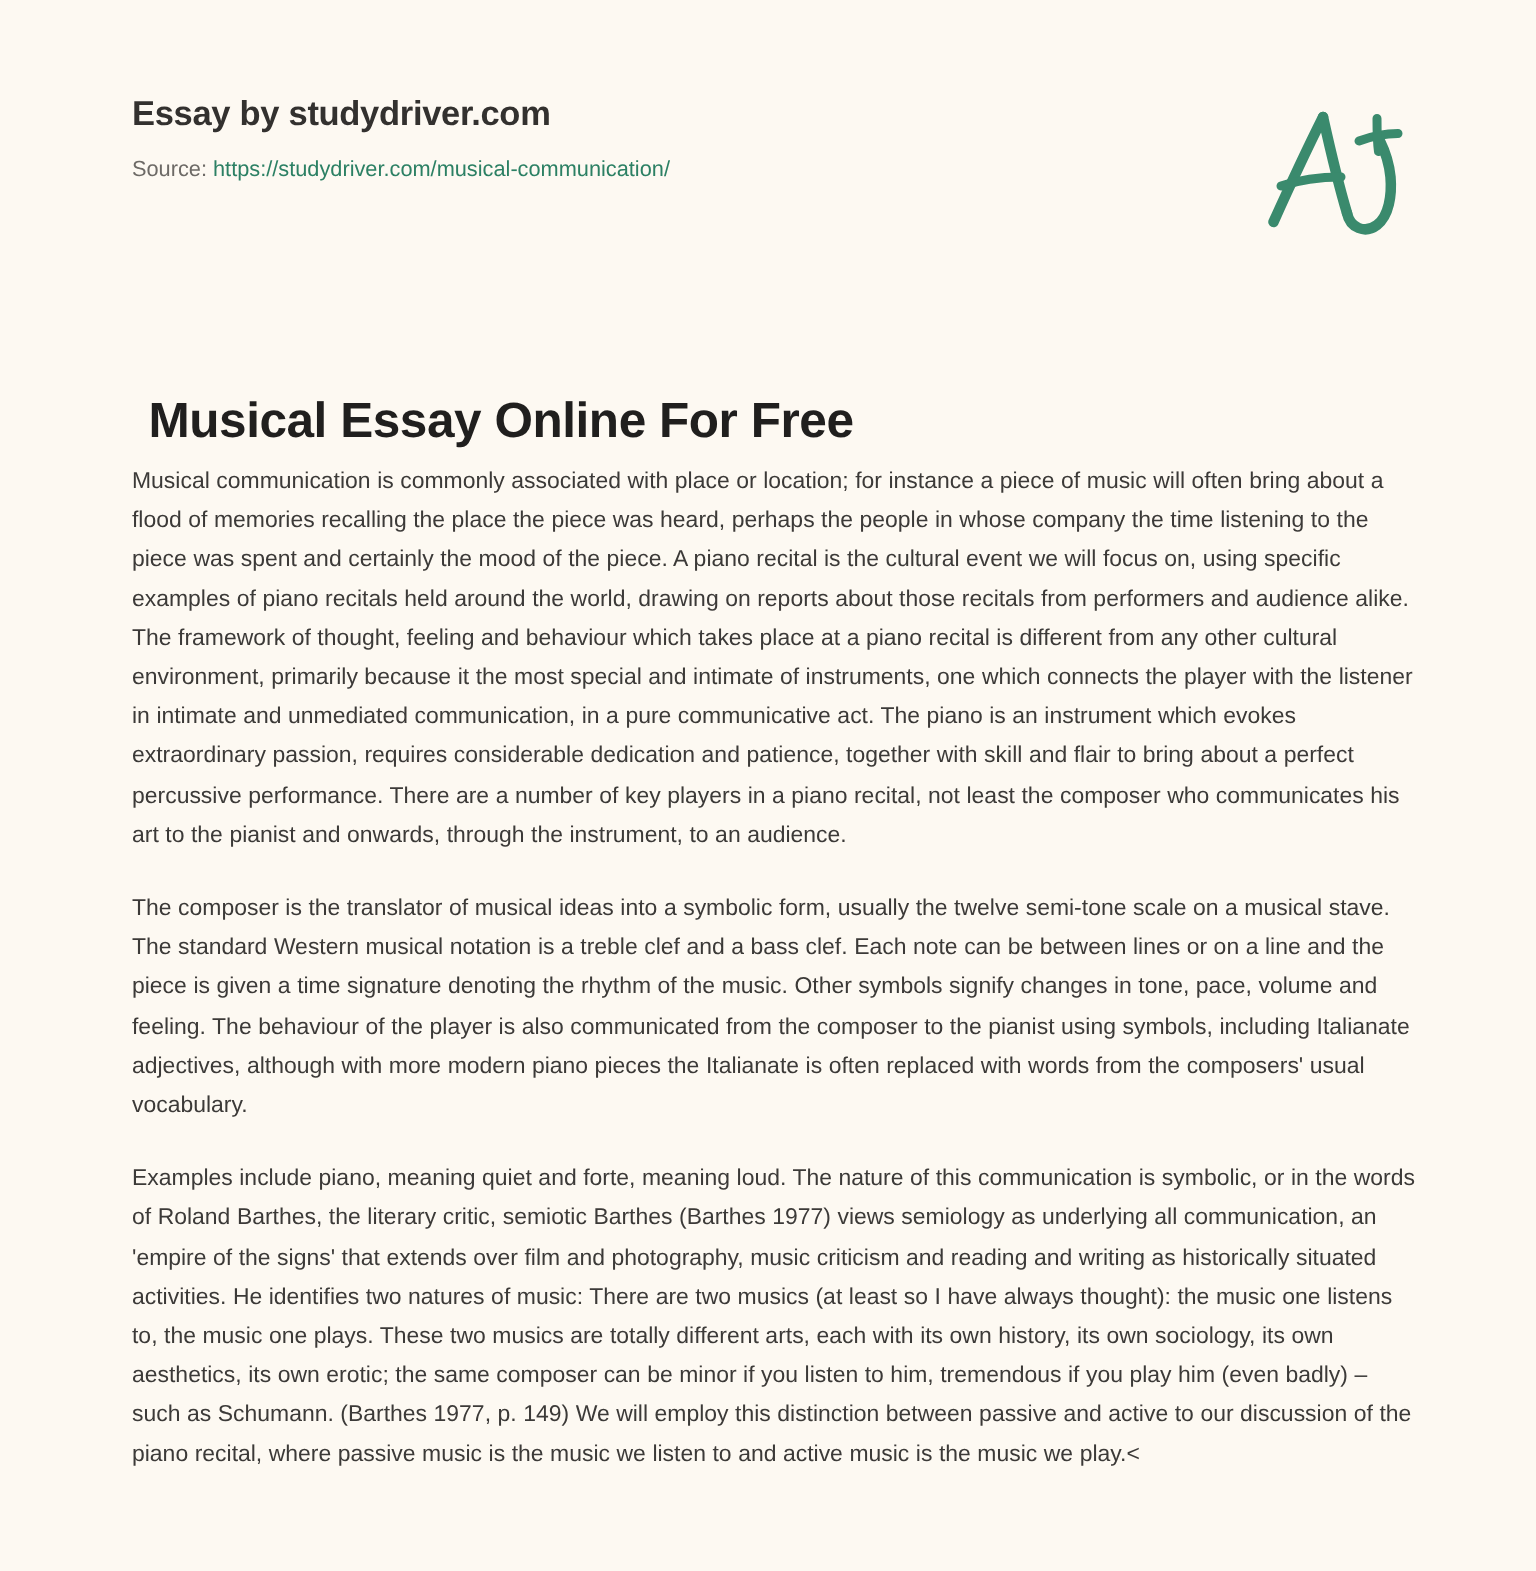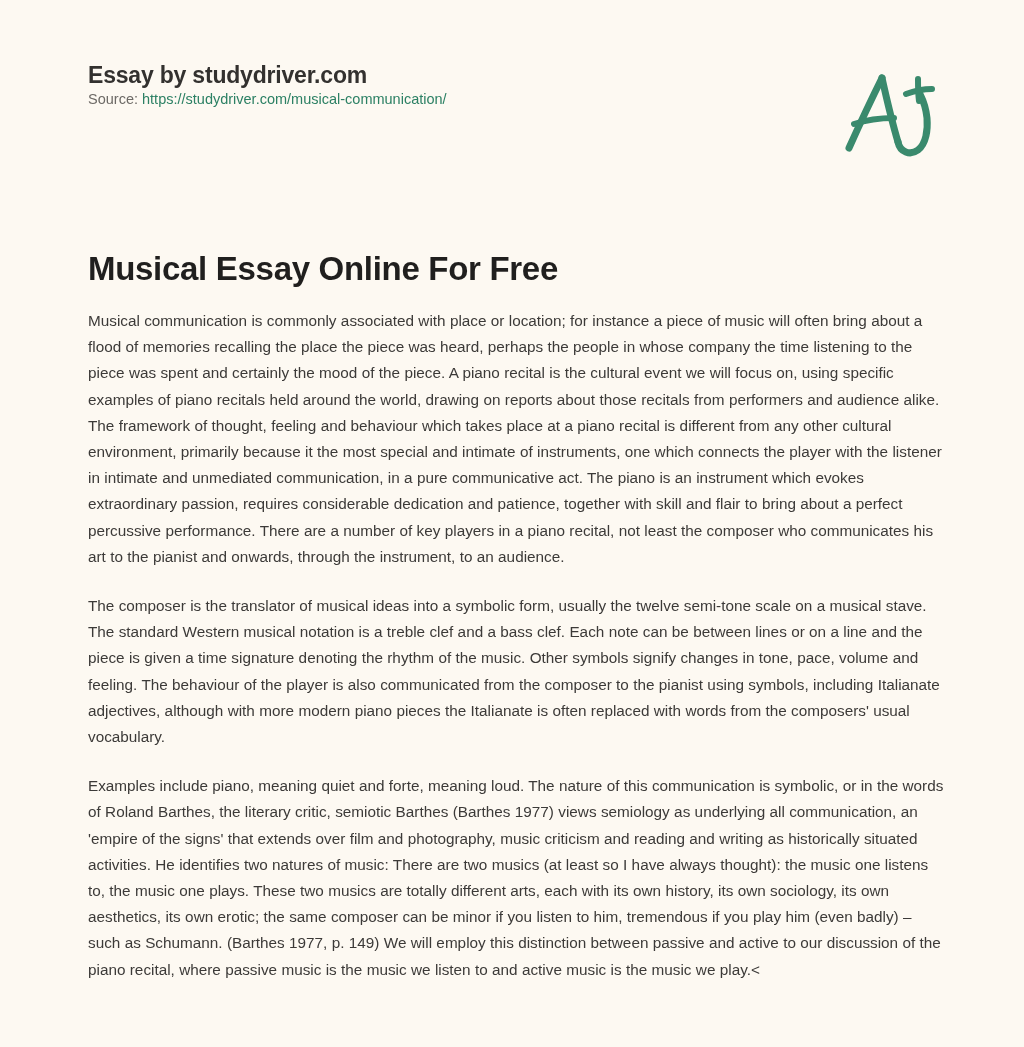--- a/index.html
+++ b/index.html
@@ -32,20 +32,21 @@
   }
   .byline {
     font-size: 23px;
     font-weight: bold;
     color: #33312f;
     letter-spacing: -0.2px;
     line-height: 1.2;
     margin: 0;
   }
   .source-line {
+    margin-top: 14px;
     font-size: 14.5px;
     color: #6d6a66;
     line-height: 1.3;
     white-space: nowrap;
   }
   .source-label {
     color: #6d6a66;
   }
   .source-url {
     color: #2c8064;
@@ -64,21 +65,21 @@
     display: block;
     width: 104px;
     height: 94px;
   }
 
   
   .title {
     position: absolute;
     left: 88px;
     top: 248px;
-    margin: 0;
+    margin: 11px;
     font-size: 33px;
     font-weight: bold;
     color: #201f1e;
     letter-spacing: -0.3px;
     line-height: 1.25;
   }
 
   
   .article {
     position: absolute;

